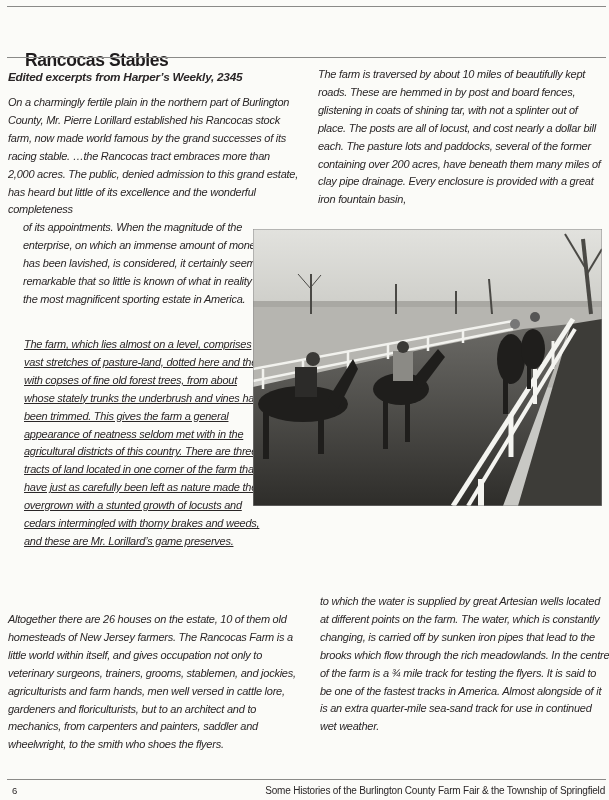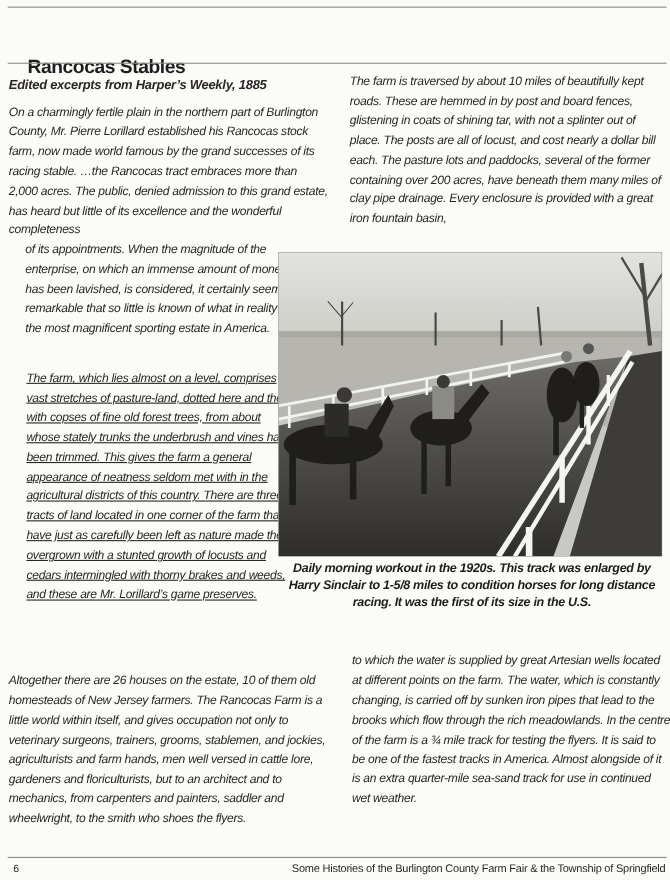--- a/index.html
+++ b/index.html
@@ -62,21 +62,21 @@
     font-family: "Liberation Sans", sans-serif; font-size: 10px; color: #2a2627; letter-spacing: -0.2px;
   }
 </style>
 </head>
 <body>
 
 <div class="rule top"></div>
 <h1 class="title">Rancocas Stables</h1>
 <div class="rule head"></div>
 
-<p class="para subhead" id="sub">Edited excerpts from Harper’s Weekly, 1885</p>
+<p class="para subhead" id="sub">Edited excerpts from Harper’s Weekly, 2345</p>
 
 <p class="para" id="p1">
   <span>On a charmingly fertile plain in the northern part of Burlington County, Mr. Pierre Lorillard established his Rancocas stock farm, now made world famous by the grand successes of its racing stable. …the Rancocas tract embraces more than 2,000 acres. The public, denied admission to this grand estate, has heard but little of its excellence and the wonderful completeness</span>
   <span class="p1-tail">of its appointments. When the magnitude of the enterprise, on which an immense amount of money has been lavished, is considered, it certainly seems remarkable that so little is known of what in reality is the most magnificent sporting estate in America.</span>
 </p>
 <p class="para" id="p2">The farm, which lies almost on a level, comprises vast stretches of pasture-land, dotted here and there with copses of fine old forest trees, from about whose stately trunks the underbrush and vines have been trimmed. This gives the farm a general appearance of neatness seldom met with in the agricultural districts of this country. There are three tracts of land located in one corner of the farm that have just as carefully been left as nature made them, overgrown with a stunted growth of locusts and cedars intermingled with thorny brakes and weeds, and these are Mr. Lorillard’s game preserves.</p>
 <p class="para" id="p3">Altogether there are 26 houses on the estate, 10 of them old homesteads of New Jersey farmers. The Rancocas Farm is a little world within itself, and gives occupation not only to veterinary surgeons, trainers, grooms, stablemen, and jockies, agriculturists and farm hands, men well versed in cattle lore, gardeners and floriculturists, but to an architect and to mechanics, from carpenters and painters, saddler and wheelwright, to the smith who shoes the flyers.</p>
 
 <p class="para" id="r1">The farm is traversed by about 10 miles of beautifully kept roads. These are hemmed in by post and board fences, glistening in coats of shining tar, with not a splinter out of place. The posts are all of locust, and cost nearly a dollar bill each. The pasture lots and paddocks, several of the former containing over 200 acres, have beneath them many miles of clay pipe drainage. Every enclosure is provided with a great iron fountain basin,</p>
 <p class="para" id="r2">to which the water is supplied by great Artesian wells located at different points on the farm. The water, which is constantly changing, is carried off by sunken iron pipes that lead to the brooks which flow through the rich meadowlands. In the centre of the farm is a ¾ mile track for testing the flyers. It is said to be one of the fastest tracks in America. Almost alongside of it is an extra quarter-mile sea-sand track for use in continued wet weather.</p>
@@ -145,18 +145,17 @@
       <ellipse cx="280" cy="120" rx="12" ry="20"></ellipse>
       <rect x="274" y="125" width="4" height="35"></rect>
       <circle cx="262" cy="95" r="5" fill="#777"></circle>
       <circle cx="282" cy="88" r="5" fill="#555"></circle>
     </g>
     <rect x="0" y="0" width="349" height="277" fill="none" stroke="#888" stroke-width="1"></rect>
   </svg>
 </div>
 
 <div class="caption">
-  <div class="cap-main">Daily morning workout in the 1920s. This track was enlarged by Harry Sinclair to 1-5/8 miles to condition horses for long distance racing. It was the first of its size in the U.S.</div>
 </div>
 
 <div class="rule foot"></div>
 <div class="page-num">6</div>
 <div class="running-title">Some Histories of the Burlington County Farm Fair &amp; the Township of Springfield</div>
 
 </body></html>

